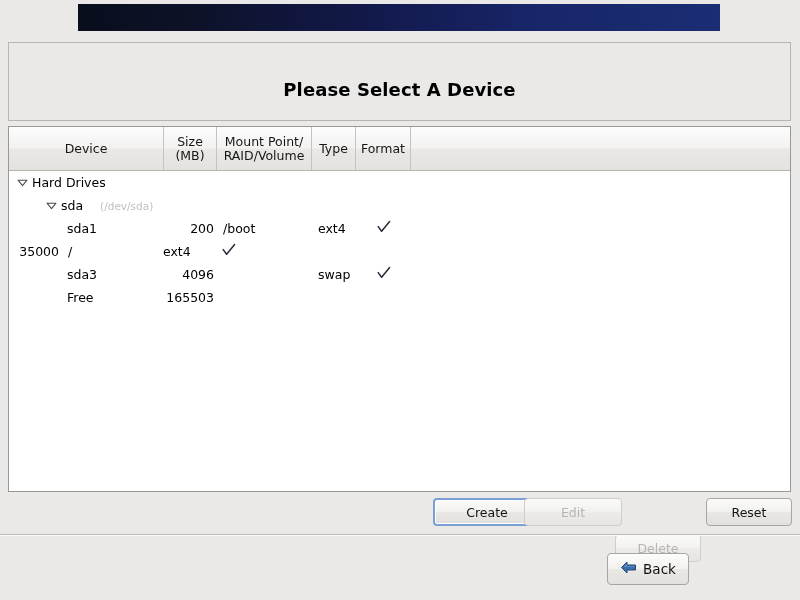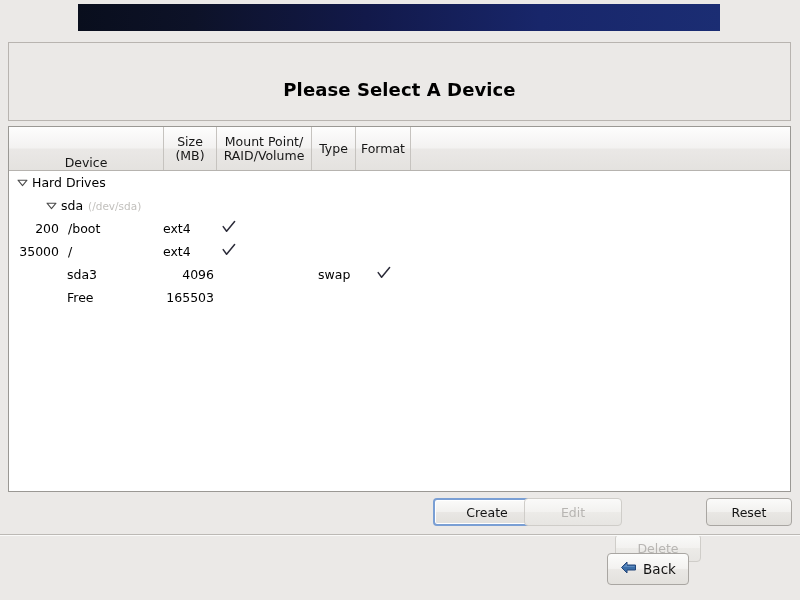--- a/index.html
+++ b/index.html
@@ -81,21 +81,21 @@
     text-align: center;
     font-size: 12.5px;
     color: #161616;
     line-height: 1.12;
     box-sizing: border-box;
     border-right: 1px solid #c6c3bf;
     padding: 0 3px;
     user-select: none;
   }
   .th:last-child { border-right: none; }
-  .th-device  { width: 155px; align-items: flex-end; }
+  .th-device  { width: 155px; }
   .th-size    { width: 53px; }
   .th-mount   { width: 95px; }
   .th-type    { width: 44px; }
   .th-format  { width: 55px; }
   .th-filler  { flex: 1 1 auto; border-right: none; }
 
   
   #tree-body {
     position: relative;
     background: #ffffff;
@@ -152,21 +152,21 @@
   .expander svg { display: block; }
 
   .indent-0 { padding-left: 7px; }
   .indent-1 { padding-left: 36px; }
   .indent-2 { padding-left: 58px; }
 
   .dev-name { color: #000000; }
   .dev-path {
     color: #c2c0bd;
     font-size: 10.5px;
-    margin-left: 5px;
+    margin-left: 17px;
   }
 
   .checkmark {
     display: inline-block;
     width: 16px; height: 16px;
   }
 
   
   #action-row {
     position: absolute;
@@ -305,20 +305,23 @@
           </span>
           <span class="dev-name">sda</span>
           <span class="dev-path">(/dev/sda)</span>
         </div>
         <div class="cell-size"></div>
         <div class="cell-mount"></div>
         <div class="cell-type"></div>
         <div class="cell-format"></div>
       </div>
       <div class="trow">
+        <div class="cell-device indent-2">
+          <span class="dev-name">sda1</span>
+        </div>
         <div class="cell-size">200</div>
         <div class="cell-mount">/boot</div>
         <div class="cell-type">ext4</div>
         <div class="cell-format">
           <span><svg class="checkmark" width="16" height="16" viewBox="0 0 16 16">
               <path d="M2.2 7.6 L5.6 12.2 L13.6 2.6" fill="none" stroke="#2a2a38" stroke-width="1.5" stroke-linecap="round" stroke-linejoin="round"></path>
             </svg></span>
         </div>
       </div>
       <div class="trow">

